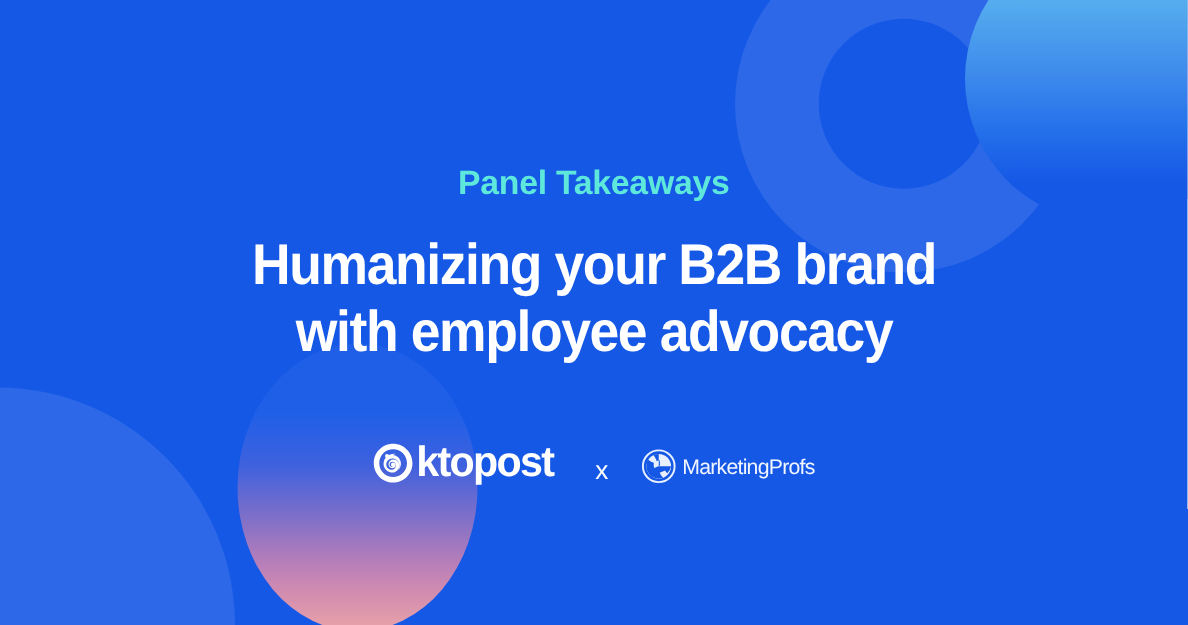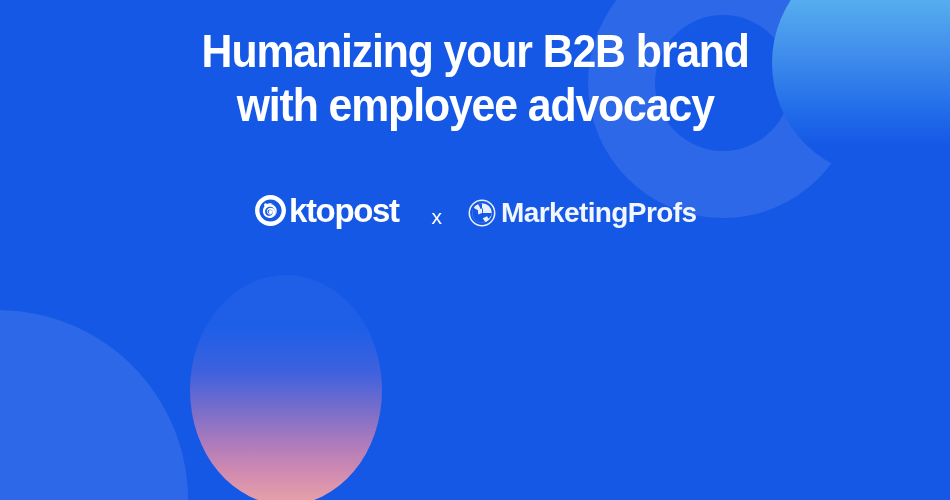--- a/index.html
+++ b/index.html
@@ -161,39 +161,40 @@
     align-items: center;
     gap: 5px;
   }
   #mp-mark {
     width: 28px;
     height: 28px;
     display: block;
   }
   #mp-wordmark {
     color: #F2F6FF;
-    font-size: 28px;
-    font-weight: bold;
+    font-size: 17px;
+    font-weight: normal;
     letter-spacing: -0.6px;
     line-height: 1;
   }
 </style>
 </head>
 <body>
 
 <div id="canvas">
 
   <div class="shape" id="ring-shape"></div>
   <div class="shape" id="ring-hole"></div>
   <div class="shape" id="cyan-circle"></div>
   <div class="shape" id="quarter-disc"></div>
   <div class="shape" id="pink-circle"></div>
 
   <div id="content">
 
+    <div id="eyebrow">Panel Takeaways</div>
 
     <h1 id="headline">
       <span class="line">Humanizing your B2B brand</span>
       <span class="line">with employee advocacy</span>
     </h1>
 
     <div id="logo-row">
 
       <div id="oktopost-logo">
         <span>

